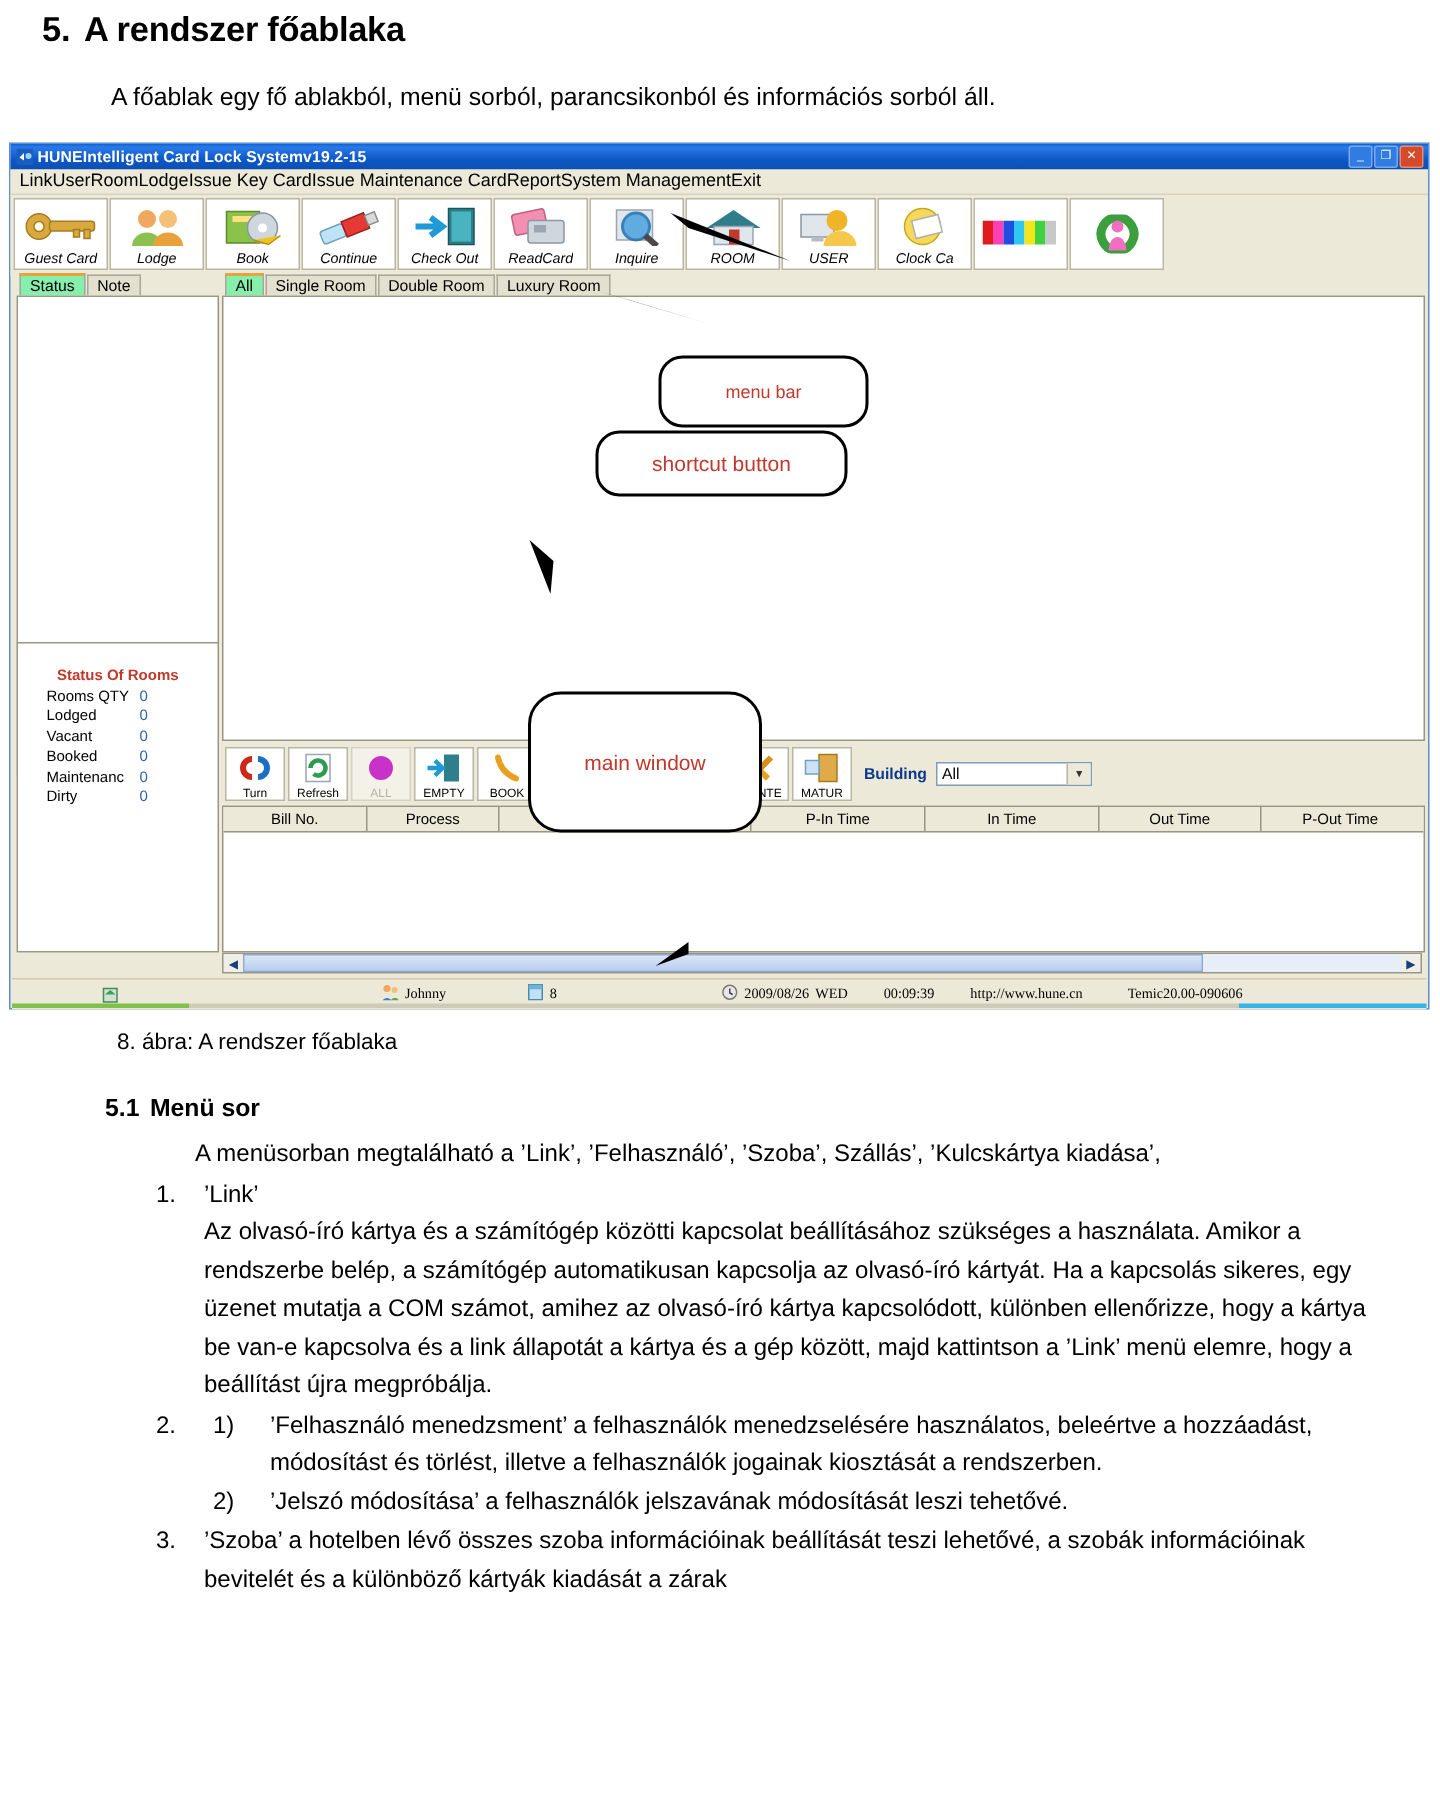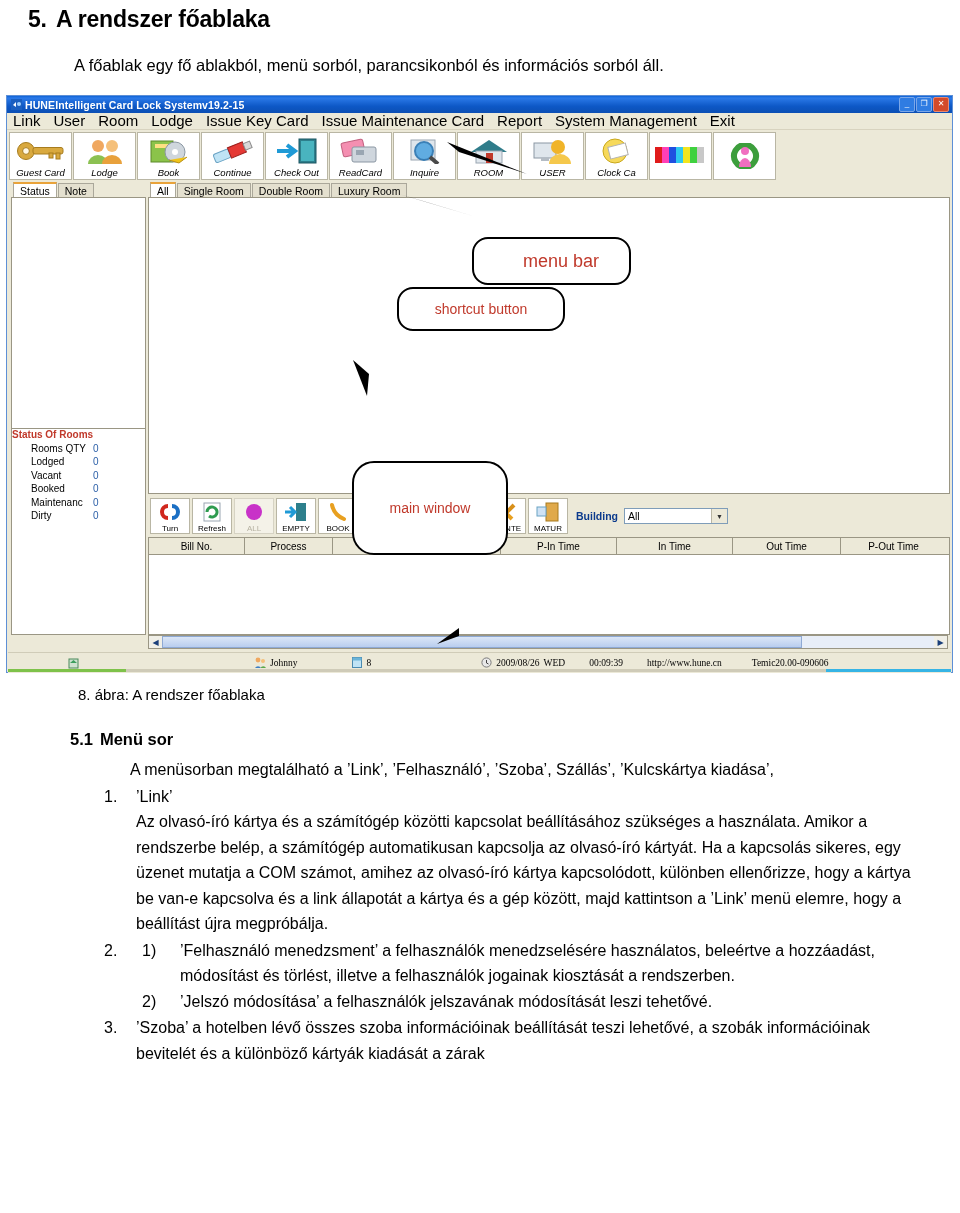--- a/index.html
+++ b/index.html
@@ -29,39 +29,39 @@
   .titlebar{height:17px;background:linear-gradient(180deg,#0f63d6 0%,#2b79e8 12%,#0d58c6 60%,#0c4fb4 100%);
             display:flex;align-items:center;padding:0 2px;}
   .tb-ico{width:11px;height:11px;margin:0 3px 0 2px;position:relative;}
   .tb-ico svg{display:block;}
   .tb-title{color:#fff;font-size:10.5px;font-weight:bold;white-space:nowrap;flex:1;letter-spacing:0.1px;}
   .tb-btns{display:flex;gap:1px;padding-right:1px;}
   .tb-btn{width:14px;height:13px;border:1px solid #7ba7e8;border-radius:2px;font-size:8px;line-height:11px;
           text-align:center;color:#fff;background:#2f7ce2;}
   .tb-btn.close{background:#d44a2a;border-color:#e88a72;}
 
-  .menubar{height:16px;background:#ece9d8;display:flex;align-items:flex-end;padding-left:6px;gap:13px;
-           font-size:15px;border-bottom:1px solid #d8d3bf;}
+  .menubar{height:16px;background:#ece9d8;display:flex;align-items:flex-start;padding-left:6px;
+           font-size:12px;border-bottom:1px solid #d8d3bf;}
   .menubar span{white-space:nowrap;}
 
   .toolbar{height:52px;background:#ece9d8;display:flex;align-items:flex-start;padding:2px 0 0 2px;gap:1px;position:relative;}
   .tbtn{width:63px;height:48px;background:#fff;border:1px solid #b9b6a4;display:flex;flex-direction:column;
         align-items:center;justify-content:flex-end;box-sizing:border-box;padding-bottom:1px;}
   .tbtn .lbl{font-size:9.5px;line-height:10px;white-space:nowrap;overflow:hidden;max-width:62px;text-align:center;font-style:italic;}
   .tbtn .ico{flex:1;display:flex;align-items:center;justify-content:center;width:100%;}
 
   
   .tabrow{position:absolute;display:flex;align-items:flex-end;height:16px;}
   .tab{font-size:10.5px;padding:1px 6px 1px 6px;border:1px solid #aaa79a;border-bottom:none;background:#e4e0cf;
        margin-right:1px;line-height:12px;white-space:nowrap;}
-  .tab.active{background:#ffffff;border-top:2px solid #e9a33a;}
+  .tab.active{background:#86efac;border-top:2px solid #e9a33a;}
 
   .leftpanel{position:absolute;left:4px;top:101px;width:133px;height:318px;background:#fff;border:1px solid #9a9684;}
   .statuspanel{position:absolute;left:4px;top:332px;width:133px;height:205px;background:#fff;border:1px solid #9a9684;}
-  .sp-title{color:#c0392b;font-size:10px;text-align:left;margin-top:0;font-weight:bold;}
+  .sp-title{color:#c0392b;font-size:10px;text-align:center;margin-top:16px;font-weight:bold;}
   .sp-row{display:flex;font-size:10px;padding:2.5px 0 0 4px;}
   .sp-row .k{width:62px;padding-left:15px;}
   .sp-row .v{color:#2b5fa8;}
 
   .mainarea{position:absolute;left:141px;top:101px;width:800px;height:295px;background:#fff;border:1px solid #9a9684;}
 
   .bottombar{position:absolute;left:141px;top:400px;width:800px;height:40px;background:#ece9d8;display:flex;
              align-items:center;gap:2px;padding-left:2px;}
   .bbtn{width:40px;height:36px;background:#fff;border:1px solid #b9b6a4;display:flex;flex-direction:column;
         align-items:center;justify-content:flex-end;box-sizing:border-box;}
@@ -91,21 +91,21 @@
   .statusbar{position:absolute;left:1px;top:556px;width:943px;height:20px;background:#ece9d8;
              border-top:1px solid #d0ccb8;display:flex;align-items:center;font-size:9.5px;
              font-family:"Liberation Serif",serif;}
   .sb-item{display:flex;align-items:center;gap:4px;white-space:nowrap;}
   .sb-underline{position:absolute;left:1px;bottom:0;height:3px;width:943px;}
   .sb-underline i{display:block;height:3px;float:left;}
 
   
   .callout{position:absolute;background:#fff;border:2px solid #000;border-radius:22px;display:flex;
            align-items:center;justify-content:center;color:#c0392b;}
-  .callout.c-menubar{left:465px;top:141px;width:136px;height:44px;font-size:18px;border-radius:16px;padding-left:19px;}
+  .callout.c-menubar{left:432px;top:141px;width:136px;height:44px;font-size:12px;border-radius:16px;}
   .callout.c-shortcut{left:390px;top:191px;width:164px;height:40px;font-size:14px;border-radius:16px;}
   .callout.c-main{left:345px;top:365px;width:152px;height:90px;font-size:14px;border-radius:22px;}
   .callout.c-info{left:447px;top:608px;width:190px;height:40px;font-size:13px;border-radius:16px;
                   font-family:"Liberation Mono",monospace;letter-spacing:0.5px;}
   .tail{position:absolute;}
 </style>
 </head>
 <body>
 
 <div class="page">

